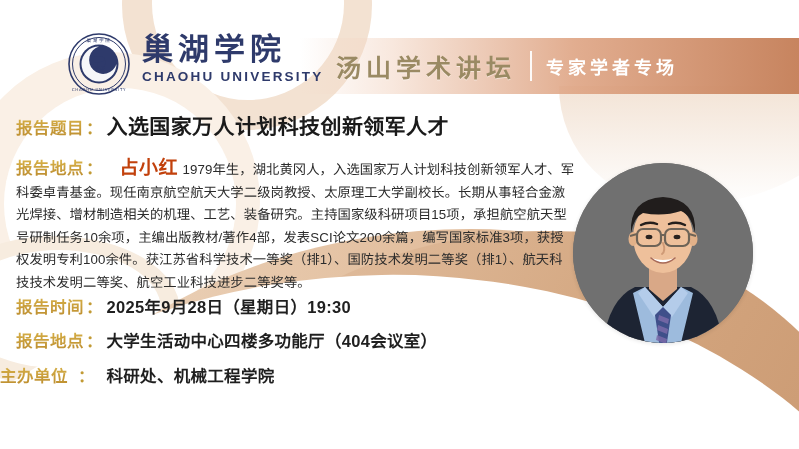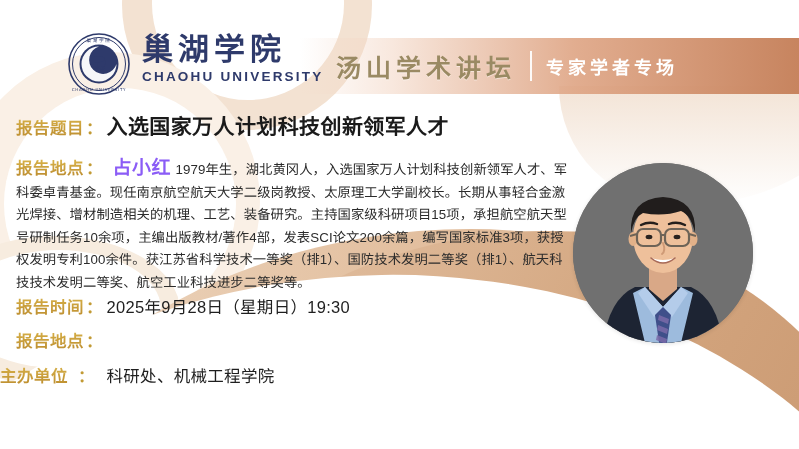--- a/index.html
+++ b/index.html
@@ -197,37 +197,37 @@
     color: #1a1a1a;
     letter-spacing: .4px;
     margin-left: 3px;
   }
 
   #row-bio { left: 16px; top: 152px; width: 560px; }
   .bio-wrap { display: block; white-space: normal; }
   .bio-name {
     font-size: 19px;
     font-weight: bold;
-    color: #8b5cf6;
+    color: #c2410c;
     letter-spacing: .5px;
-    margin-left: 9px;
+    margin-left: 16px;
   }
   .bio-body {
     font-size: 13.3px;
     color: #2b2b2b;
     line-height: 22.5px;
     letter-spacing: .1px;
   }
 
   #row-time  { left: 16px; top: 294px; }
   #row-place { left: 16px; top: 328px; }
   #row-host  { left: 0; top: 363px; gap: 8px; }
   .row-value {
     font-size: 16.5px;
-    font-weight: normal;
+    font-weight: bold;
     color: #1f1f1f;
     letter-spacing: .3px;
     margin-left: 3px;
   }
 
   
   .portrait {
     position: absolute;
     left: 573px; top: 163px;
     width: 180px; height: 180px;
@@ -298,20 +298,21 @@
 
   <div class="row" id="row-time">
     <span class="label">报告时间</span>
     <span class="colon">：</span>
     <span class="row-value">2025年9月28日（星期日）19:30</span>
   </div>
 
   <div class="row" id="row-place">
     <span class="label">报告地点</span>
     <span class="colon">：</span>
+    <span class="row-value">大学生活动中心四楼多功能厅（404会议室）</span>
   </div>
 
   <div class="row" id="row-host">
     <span class="label">主办单位</span>
     <span class="colon">：</span>
     <span class="row-value">科研处、机械工程学院</span>
   </div>
 
   <div class="portrait">
     <svg width="180" height="180" viewBox="0 0 180 180" xmlns="http://www.w3.org/2000/svg" aria-hidden="true">

